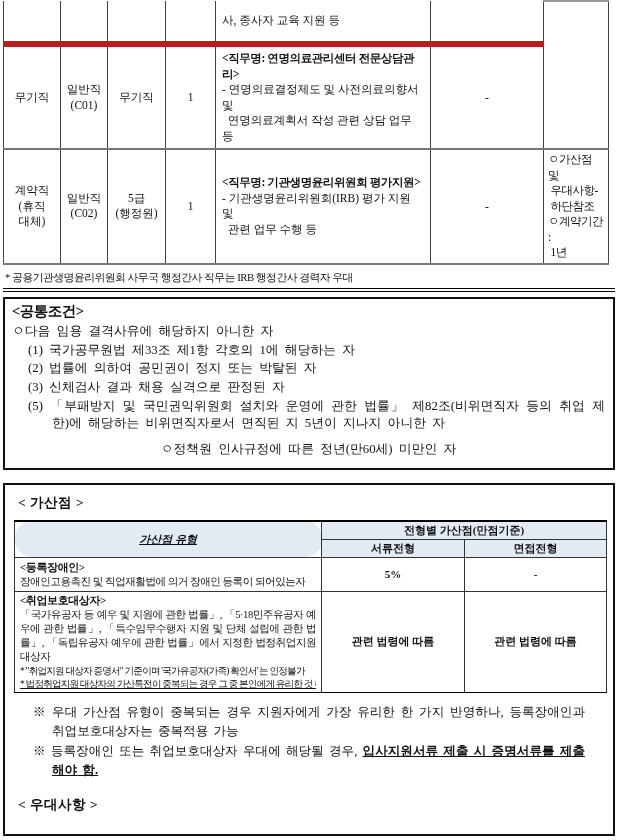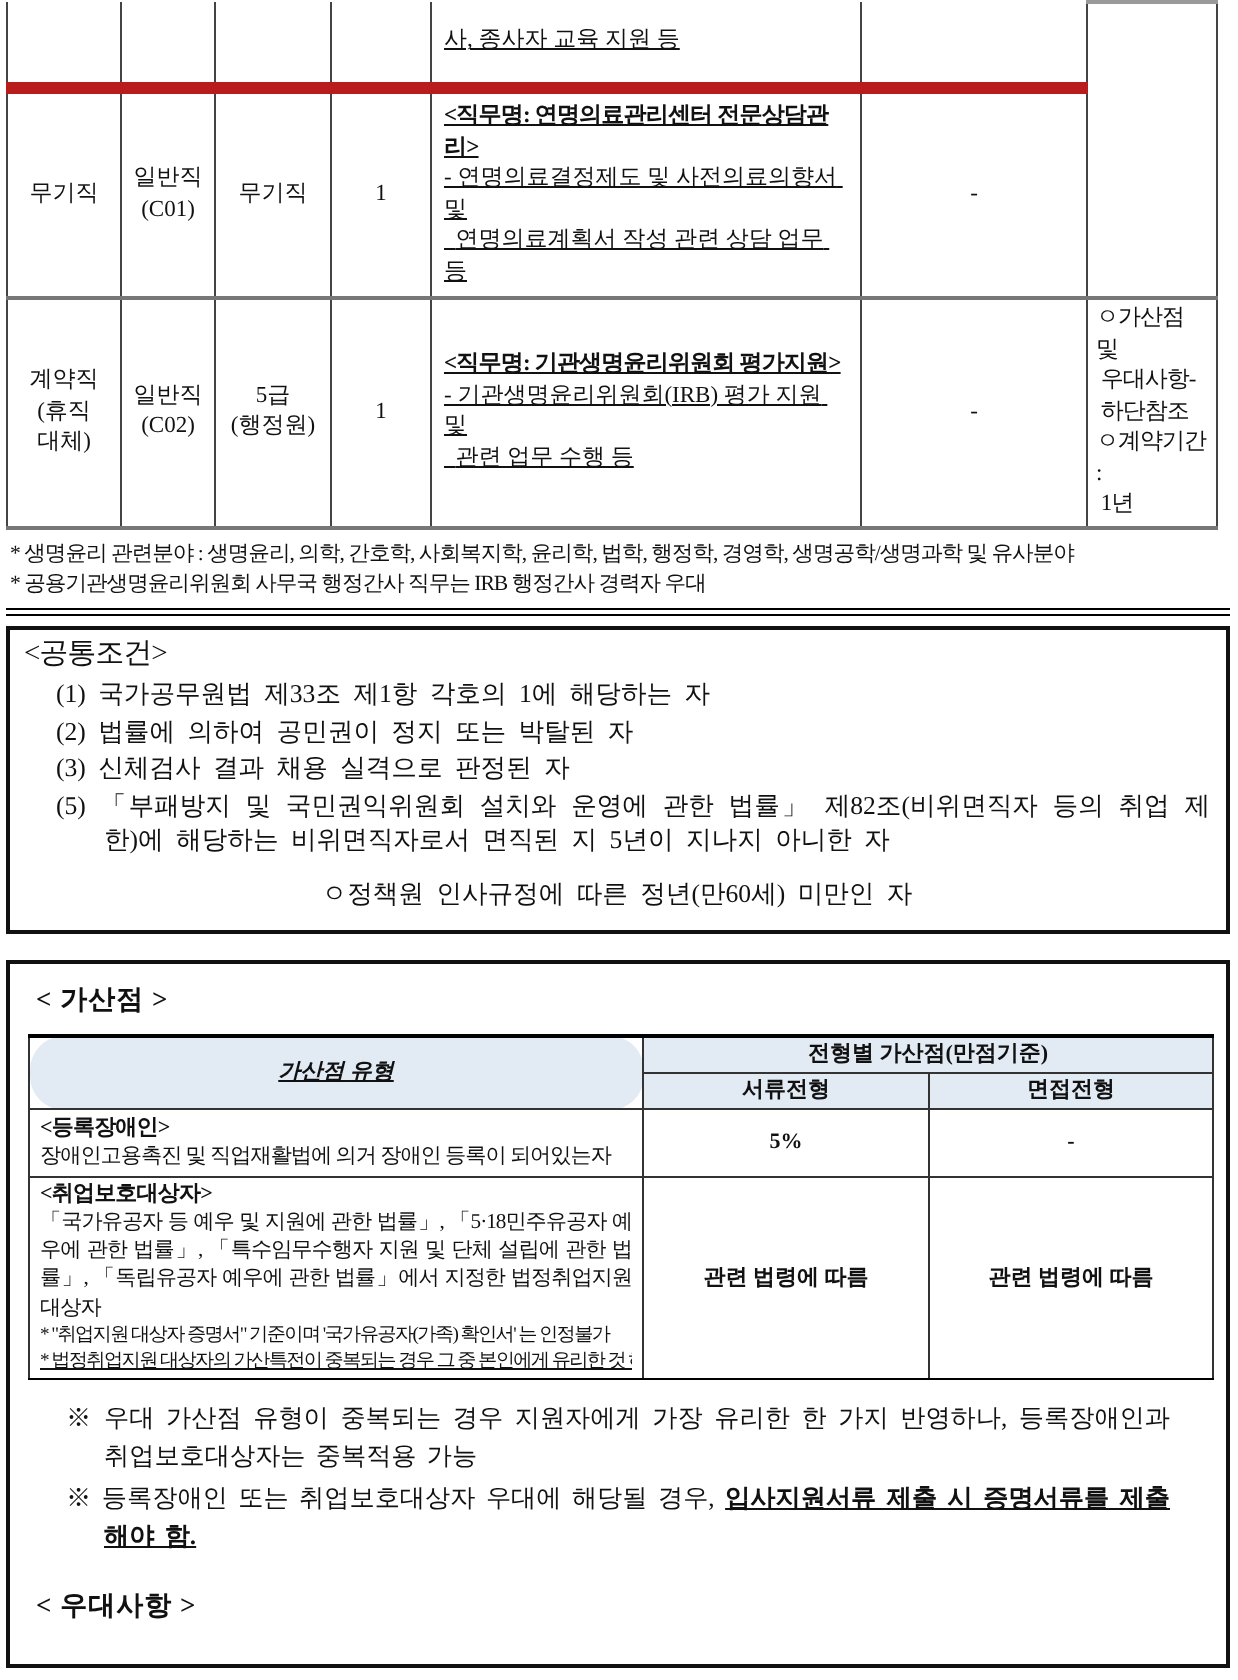--- a/index.html
+++ b/index.html
@@ -16,40 +16,40 @@
   table { border-collapse:collapse; table-layout:fixed; }
   .job-table { width:605px; }
   .job-table td {
     border-left:1px solid #444; border-right:1px solid #444;
     vertical-align:middle; padding:2px 4px; font-size:11.5px;
   }
   .job-table .r2 td { border-top:6px solid #b91c1c; }
   .job-table .r3 td { border-top:2px solid #777; }
   .job-table .r3 td, .job-table .note-cell { border-bottom:2px solid #777; }
   .job-table .center { text-align:center; }
-  .job-table .duty { text-align:left; padding:4px 6px;text-decoration:underline; }
+  .job-table .duty { text-align:left; padding:4px 6px; }
   .duty-title { font-weight:bold; font-size:11.5px; letter-spacing:-0.4px; }
   .duty-desc  { white-space:pre-wrap; font-size:11.5px; }
   .prev-duty  { padding-left:34px; font-size:11.5px; }
   .note-cell  { white-space:pre-wrap; font-size:11px; letter-spacing:-0.5px;
                 border-top:2px solid #999; vertical-align:middle; padding:4px 3px 4px 5px; }
   .empty-cell { border-top:2px solid #999; }
   .multi { white-space:pre-line; }
 
   
   .footnotes { margin:5px 0 4px 2px; font-size:10.8px; letter-spacing:-0.5px; }
   .footnotes div { margin:1px 0; }
 
   
   .double-rule { height:4px; border-top:1.5px solid #000; border-bottom:1.5px solid #000; margin:2px 0 0 0; }
 
   
   .box { border:2px solid #111; }
   .common-box { margin-top:5px; padding:3px 8px 9px 7px; }
-  .common-box .box-title { font-weight:normal; font-size:14.5px; letter-spacing:-0.5px; }
+  .common-box .box-title { font-weight:bold; font-size:14.5px; letter-spacing:-0.5px; }
   .cond-intro { font-size:12.8px; margin-top:1px; word-spacing:3px; }
   .cond-items { padding-left:16px; }
   .cond-item  { font-size:12.8px; word-spacing:3px; padding-left:24px; text-indent:-24px;
                 margin:1.5px 0; text-align:justify; }
   .cond-age   { font-size:12.8px; word-spacing:3px; margin-top:9px;text-align:center; }
 
   
   .lower-box { margin-top:13px; padding:6px 9px 12px 9px; }
   .section-title { font-weight:bold; font-size:13.5px; margin:3px 0 8px 4px; letter-spacing:0.5px; }
 
@@ -130,28 +130,28 @@
       <td class="note-cell">ㅇ가산점 및
  우대사항-
  하단참조
 ㅇ계약기간 :
  1년</td>
     </tr>
   </tbody>
     </table>
 
   <div class="footnotes">
-    <div>* 생명윤리 관련분야 : 생명윤리, 의학, 간호학, 사회복지학, 윤리학, 법학, 행정학, 경영학, 생명공학/생명과학 및 유사분야</div>
     <div>* 공용기관생명윤리위원회 사무국 행정간사 직무는 IRB 행정간사 경력자 우대</div>
   </div>
 
   <div class="double-rule"></div>
 
   <div class="box common-box">
     <div class="box-title">&lt;공통조건&gt;</div>
+    <div class="cond-intro">ㅇ다음 임용 결격사유에 해당하지 아니한 자</div>
     <div class="cond-items">
       <div class="cond-item">(1) 국가공무원법 제33조 제1항 각호의 1에 해당하는 자</div>
       <div class="cond-item">(2) 법률에 의하여 공민권이 정지 또는 박탈된 자</div>
       <div class="cond-item">(3) 신체검사 결과 채용 실격으로 판정된 자</div>
       <div class="cond-item">(5) 「부패방지 및 국민권익위원회 설치와 운영에 관한 법률」 제82조(비위면직자 등의 취업 제한)에 해당하는 비위면직자로서 면직된 지 5년이 지나지 아니한 자</div>
     </div>
     <div class="cond-age">ㅇ정책원 인사규정에 따른 정년(만60세) 미만인 자</div>
   </div>
 
   <div class="box lower-box">

